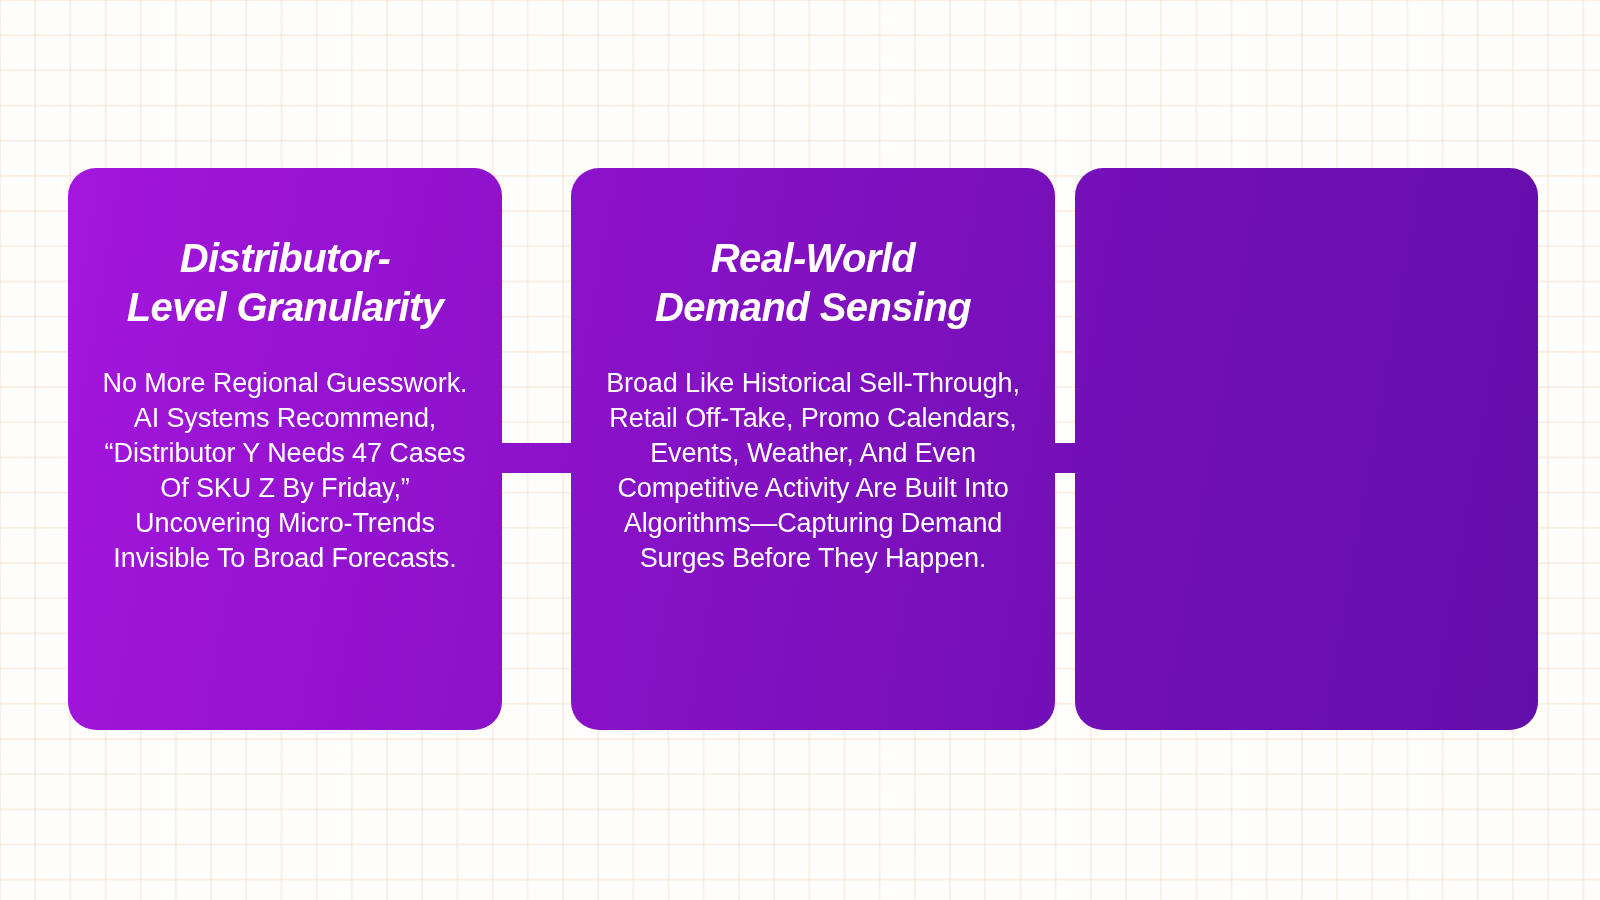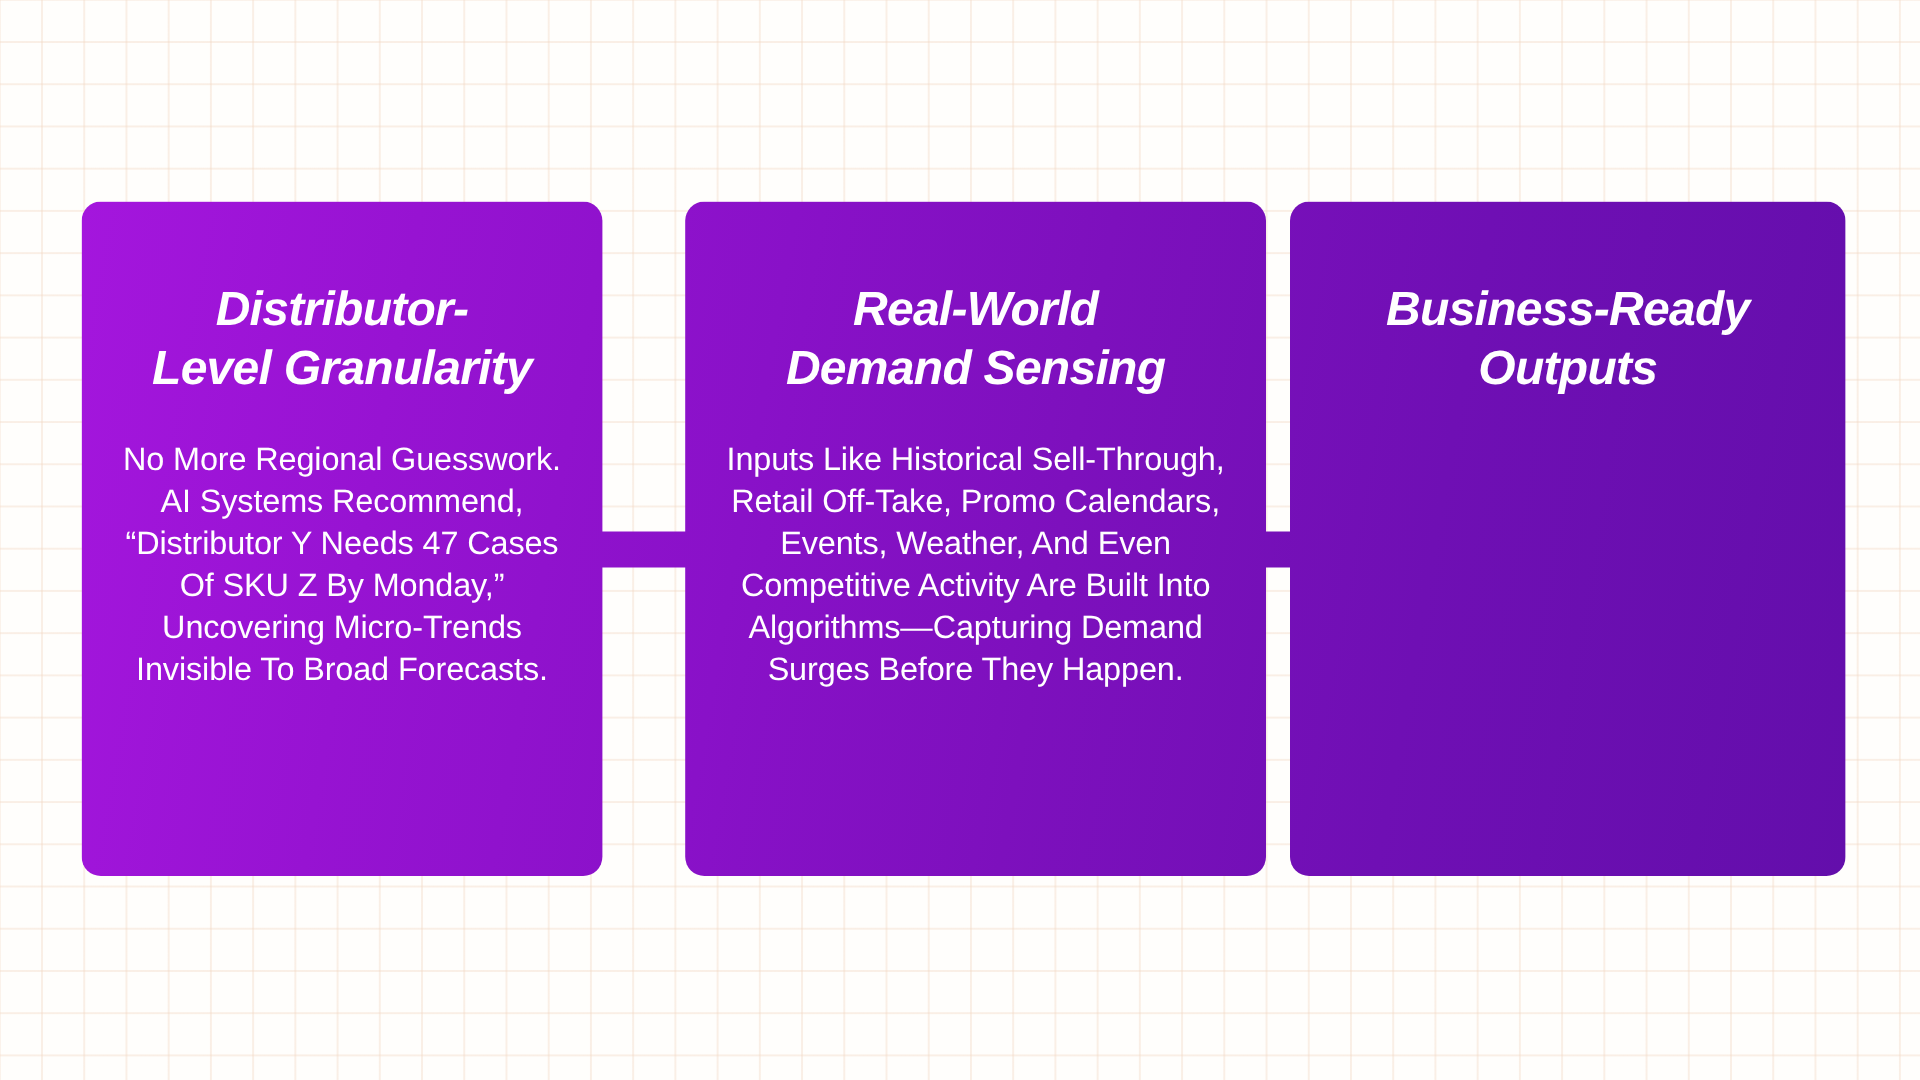--- a/index.html
+++ b/index.html
@@ -34,21 +34,21 @@
     left: 68px;
     top: 168px;
     width: 1470px;
     height: 562px;
   }
 
   .card {
     position: absolute;
     top: 0;
     height: 562px;
-    border-radius: 16px;
+    border-radius: 28px;
     box-sizing: border-box;
     display: flex;
     flex-direction: column;
     align-items: flex-end;
     justify-content: flex-start;
     overflow: hidden;
   }
 
   
   .card-inner {
@@ -139,35 +139,33 @@
 
     <div class="connector" id="connector-2">
       <div class="connector-inner"></div>
     </div>
 
     <div class="card" id="card-1">
       <div class="card-inner"></div>
       <div class="card-content">
         <h2 class="card-title">Distributor-
 Level Granularity</h2>
-        <p class="card-body">No More Regional Guesswork. AI Systems Recommend, “Distributor Y Needs 47 Cases Of SKU Z By Monday,” Uncovering Micro-Trends Invisible To Broad Forecasts.</p>
+        <p class="card-body">No More Regional Guesswork. AI Systems Recommend, “Distributor Y Needs 47 Cases Of SKU Z By Friday,” Uncovering Micro-Trends Invisible To Broad Forecasts.</p>
       </div>
     </div>
 
     <div class="card" id="card-2">
       <div class="card-inner"></div>
       <div class="card-content">
         <h2 class="card-title">Real-World
 Demand Sensing</h2>
-        <p class="card-body">Inputs Like Historical Sell-Through, Retail Off-Take, Promo Calendars, Events, Weather, And Even Competitive Activity Are Built Into Algorithms—Capturing Demand Surges Before They Happen.</p>
+        <p class="card-body">Broad Like Historical Sell-Through, Retail Off-Take, Promo Calendars, Events, Weather, And Even Competitive Activity Are Built Into Algorithms—Capturing Demand Surges Before They Happen.</p>
       </div>
     </div>
 
     <div class="card" id="card-3">
       <div class="card-inner"></div>
       <div class="card-content">
-        <h2 class="card-title">Business-Ready
-Outputs</h2>
       </div>
     </div>
 
   </div>
 </div>
 
 </body></html>

